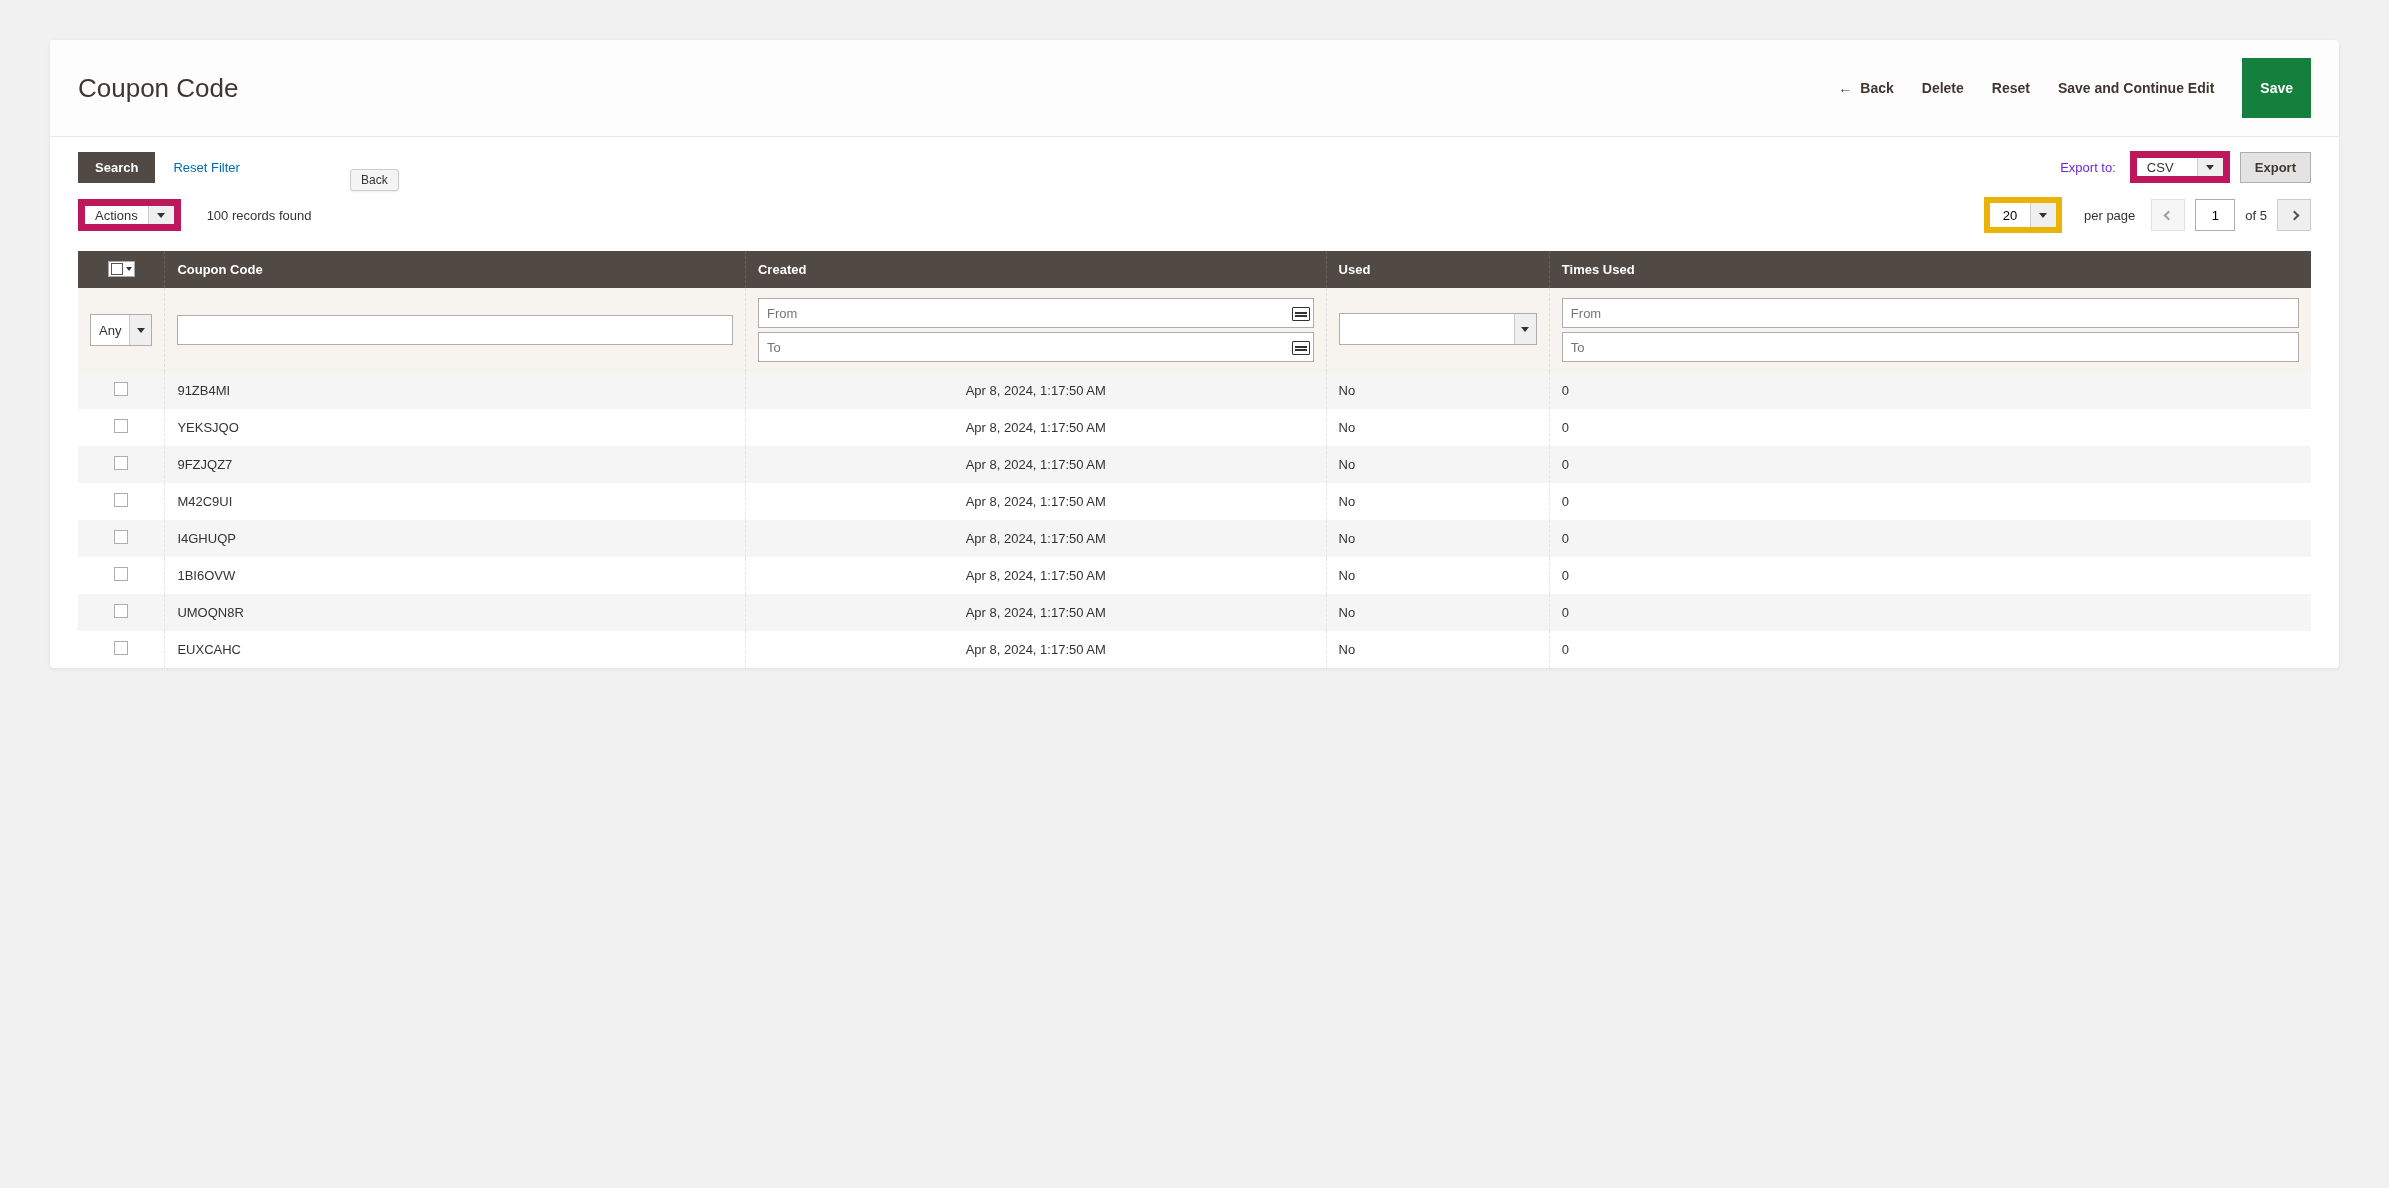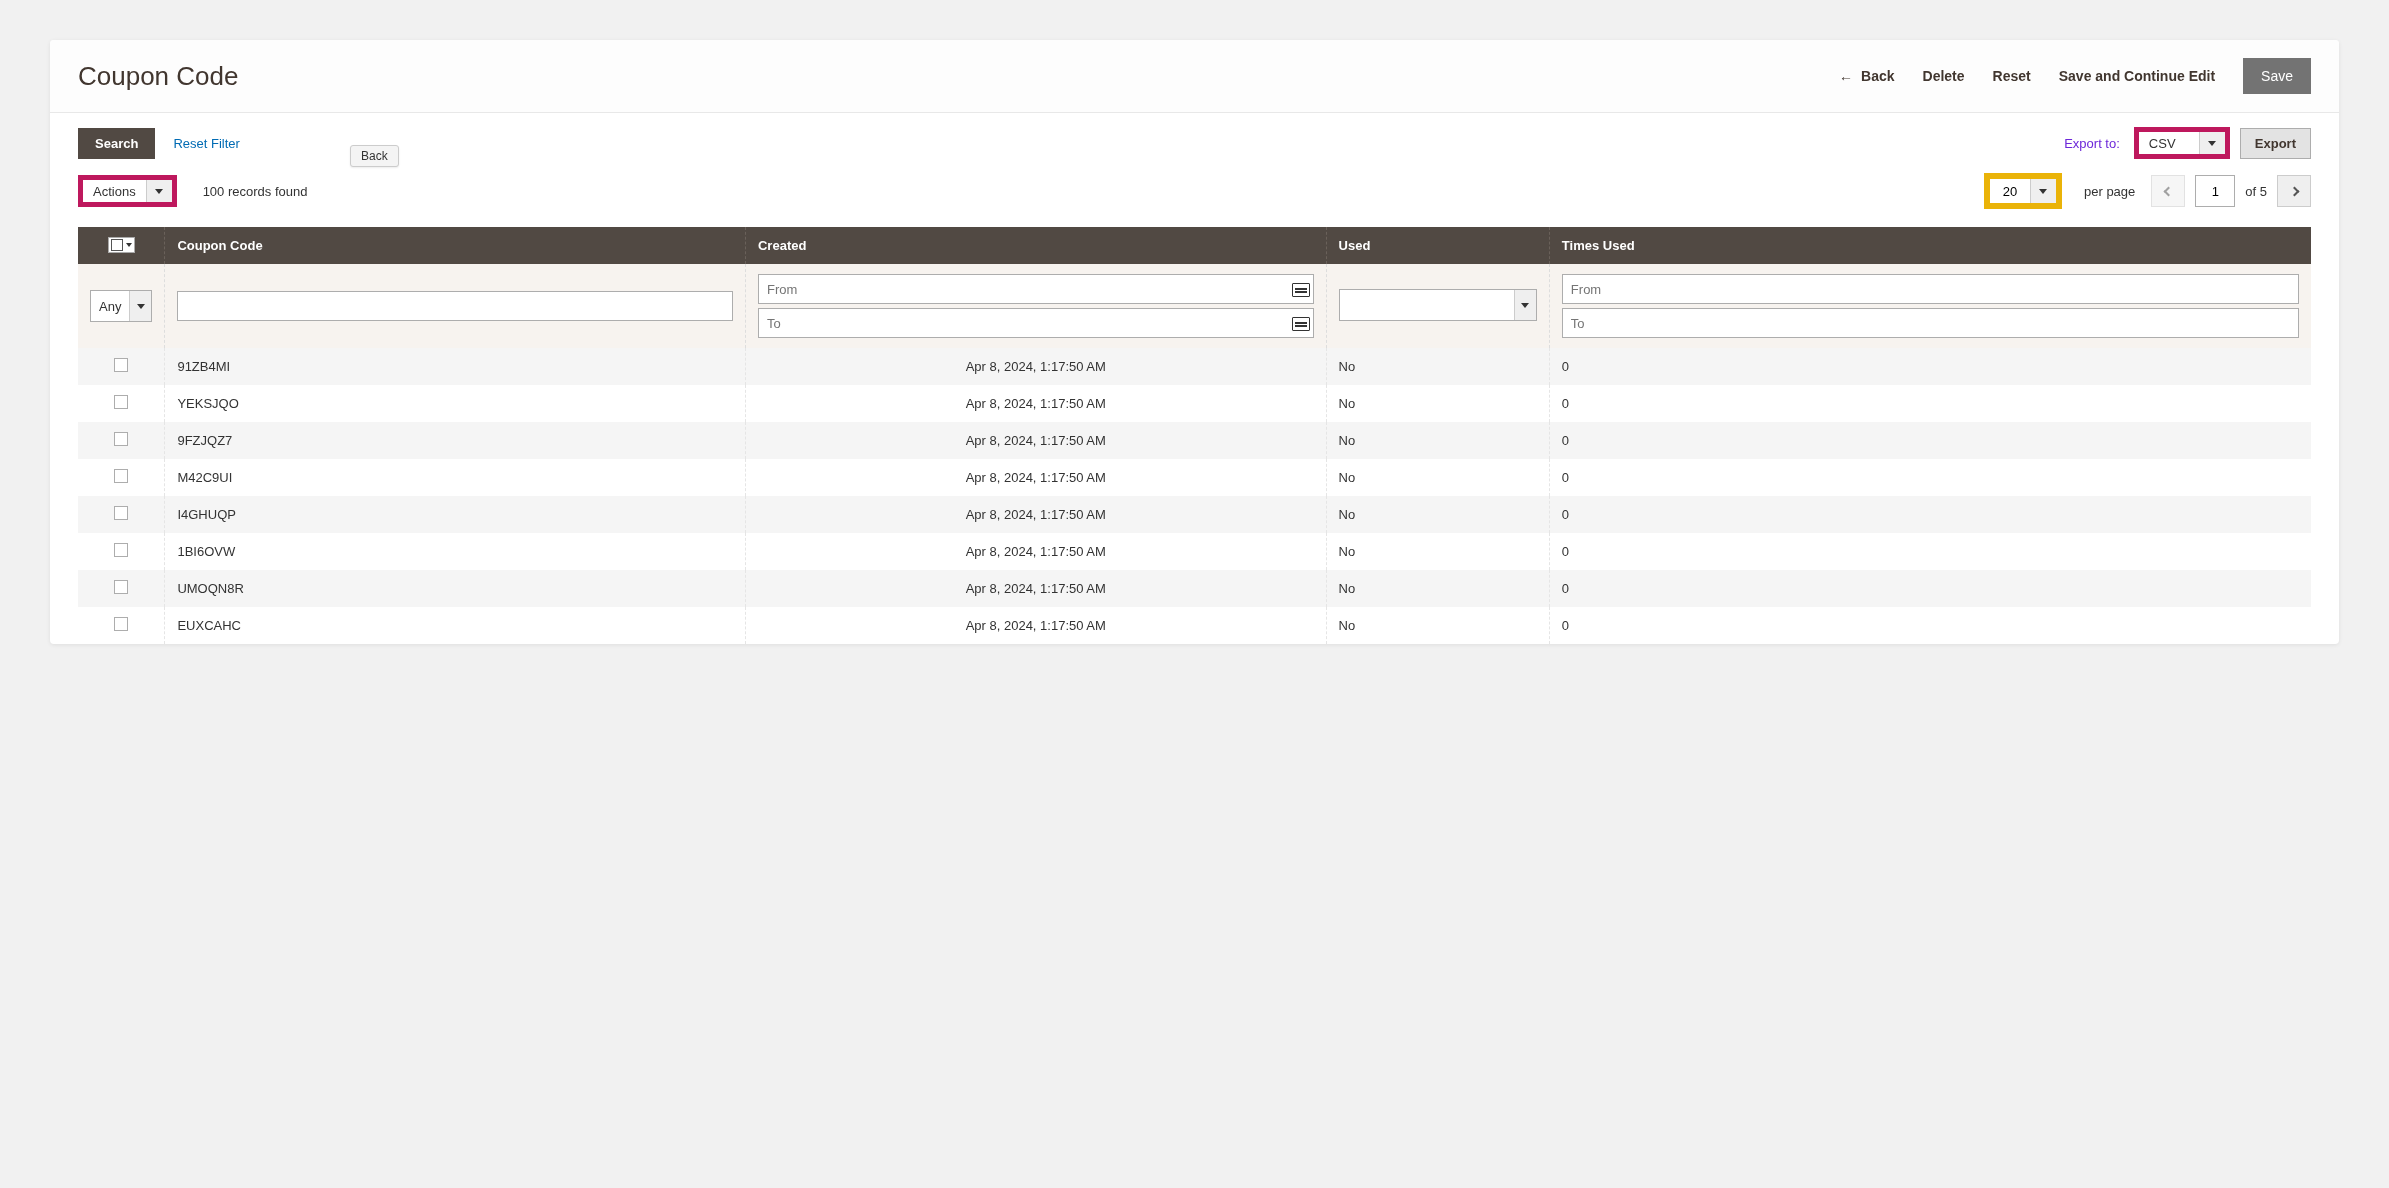--- a/index.html
+++ b/index.html
@@ -40,25 +40,25 @@
   color: #41362f;
   cursor: pointer;
   display: inline-flex;
   align-items: center;
   gap: 8px;
 }
 .header-link .arrow {
   font-size: 14px;
 }
 .save-btn {
-  background: #737373;
+  background: #15803d;
   color: #fff;
-  font-weight: 400;
+  font-weight: 700;
   font-size: 14px;
-  padding: 10px 18px;
+  padding: 22px 18px;
   border: none;
   cursor: pointer;
 }
 .toolbar-top {
   display: flex;
   align-items: center;
   justify-content: space-between;
   padding: 14px 28px 0 28px;
   position: relative;
 }
@@ -87,21 +87,21 @@
   border-radius: 3px;
   padding: 3px 10px;
   font-size: 12px;
   color: #333;
   box-shadow: 0 1px 2px rgba(0,0,0,0.08);
 }
 .toolbar-right { display: flex; align-items: center; gap: 10px; }
 .export-label { font-size: 13px; color: #6d28d9; margin-right: 4px; }
 .select-wrap {
   display: inline-flex;
-  border: 5px solid #be185d;
+  border: 7px solid #be185d;
   background: #fff;
   height: 32px;
 }
 .select-wrap .sval {
   padding: 0 10px;
   display: flex;
   align-items: center;
   min-width: 60px;
 }
 .select-wrap .caret-btn {

